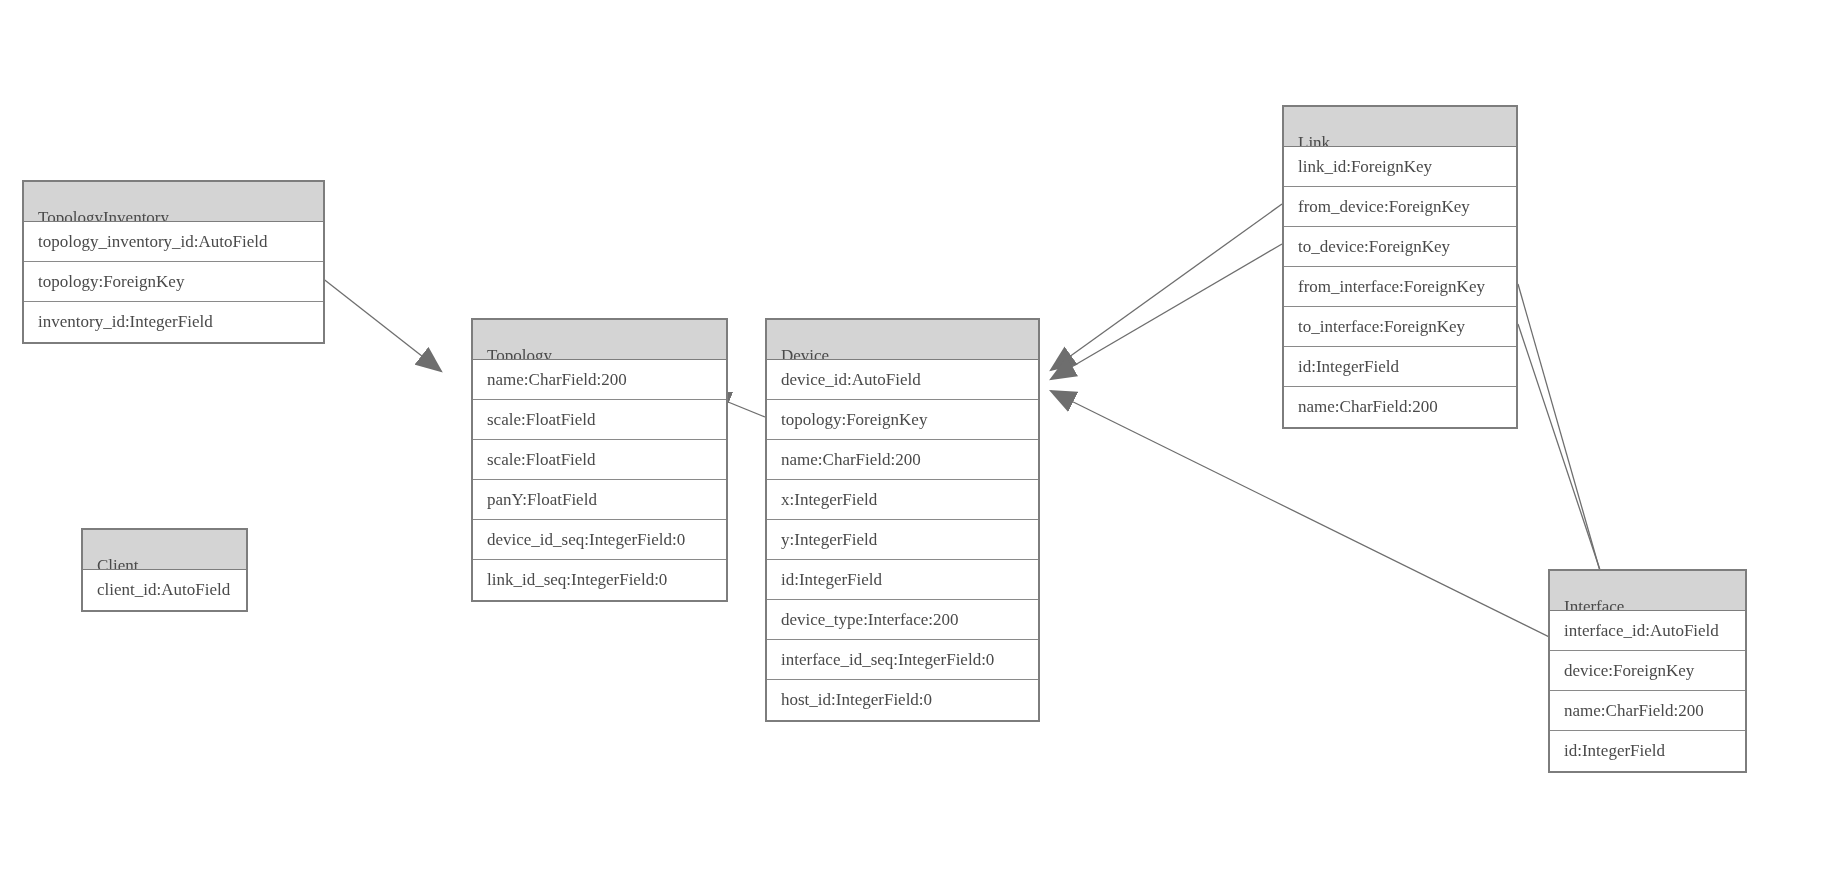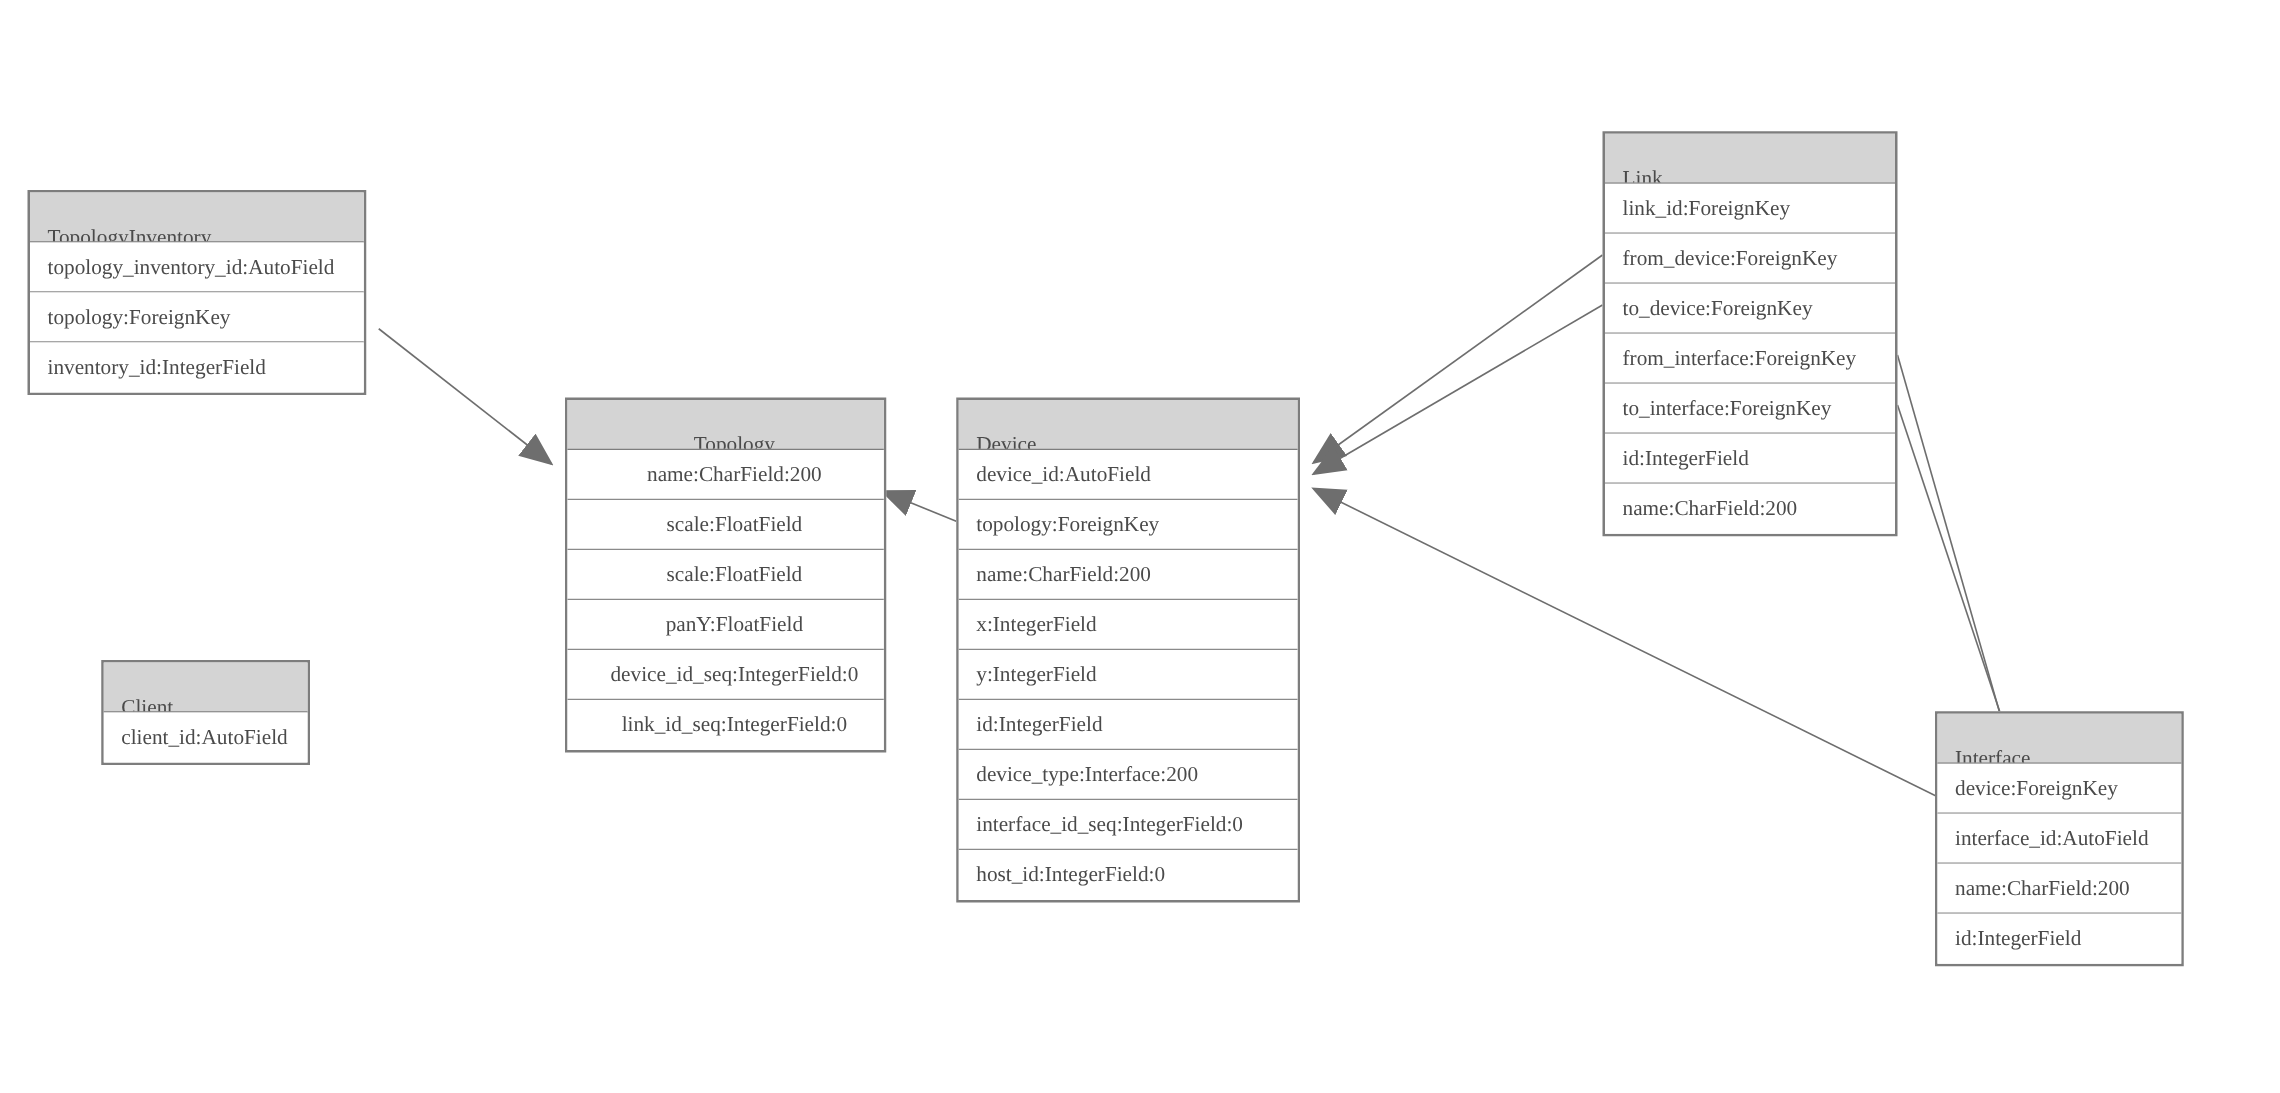--- a/index.html
+++ b/index.html
@@ -39,27 +39,27 @@
       </marker>
     </defs>
   <line x1="303" y1="263" x2="441" y2="371" marker-end="url(#arrow)"></line>
       <line x1="765" y1="417" x2="706" y2="393" marker-end="url(#arrow)"></line>
       <line x1="1282" y1="204" x2="1051" y2="370" marker-end="url(#arrow)"></line>
       <line x1="1282" y1="244" x2="1051" y2="379" marker-end="url(#arrow)"></line>
       <line x1="1518" y1="284" x2="1612" y2="613" marker-end="url(#arrow)"></line>
       <line x1="1518" y1="324" x2="1617" y2="621" marker-end="url(#arrow)"></line>
       <line x1="1610" y1="667" x2="1051" y2="391" marker-end="url(#arrow)"></line>
     </svg>
-<div class="entity" style="left: 22px; top: 152px; width: 271px;">
+<div class="entity" style="left: 22px; top: 180px; width: 303px;">
       <div class="entity-header">TopologyInventory</div>
       <div class="entity-field">topology_inventory_id:AutoField</div>
       <div class="entity-field">topology:ForeignKey</div>
       <div class="entity-field">inventory_id:IntegerField</div>
     </div>
-    <div class="entity" style="left: 452px; top: 318px; width: 257px; text-align: center;">
+    <div class="entity" style="left: 471px; top: 318px; width: 257px;">
       <div class="entity-header">Topology</div>
       <div class="entity-field">name:CharField:200</div>
       <div class="entity-field">scale:FloatField</div>
       <div class="entity-field">scale:FloatField</div>
       <div class="entity-field">panY:FloatField</div>
       <div class="entity-field">device_id_seq:IntegerField:0</div>
       <div class="entity-field">link_id_seq:IntegerField:0</div>
     </div>
     <div class="entity" style="left: 81px; top: 528px; width: 167px;">
       <div class="entity-header">Client</div>
@@ -82,18 +82,18 @@
       <div class="entity-field">link_id:ForeignKey</div>
       <div class="entity-field">from_device:ForeignKey</div>
       <div class="entity-field">to_device:ForeignKey</div>
       <div class="entity-field">from_interface:ForeignKey</div>
       <div class="entity-field">to_interface:ForeignKey</div>
       <div class="entity-field">id:IntegerField</div>
       <div class="entity-field">name:CharField:200</div>
     </div>
     <div class="entity" style="left: 1548px; top: 569px; width: 199px;">
       <div class="entity-header">Interface</div>
+      <div class="entity-field">interface_id:AutoField</div>
       <div class="entity-field">device:ForeignKey</div>
-      <div class="entity-field">interface_id:AutoField</div>
       <div class="entity-field">name:CharField:200</div>
       <div class="entity-field">id:IntegerField</div>
     </div>
   </div>
 
 </body></html>

